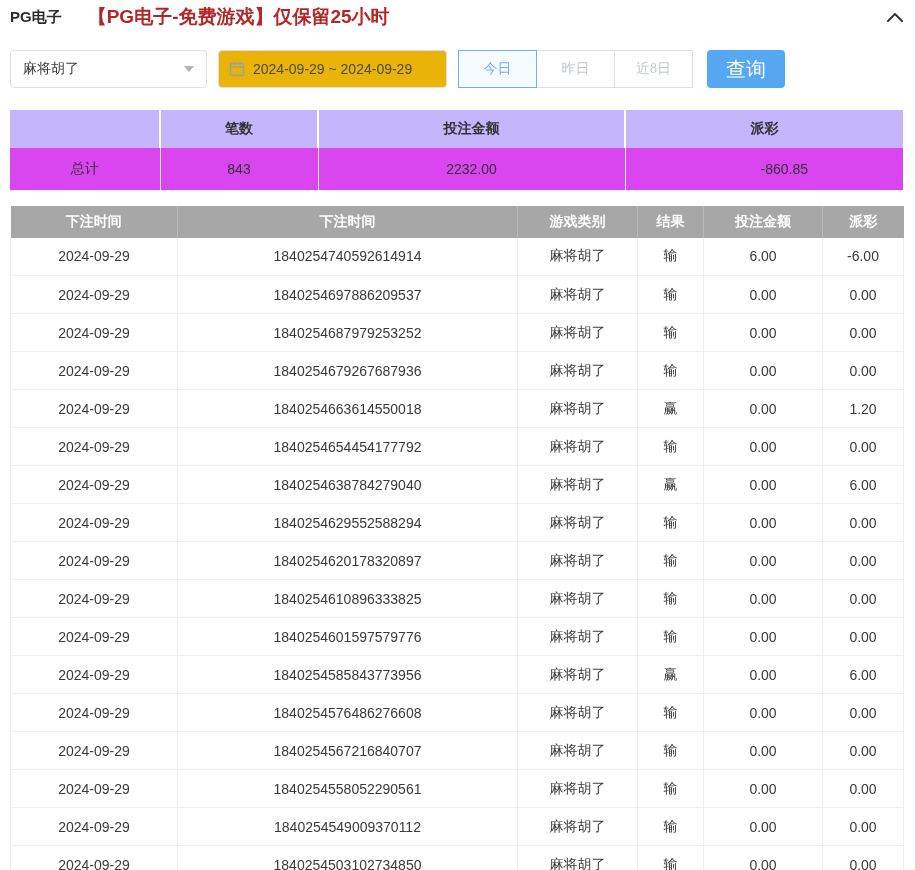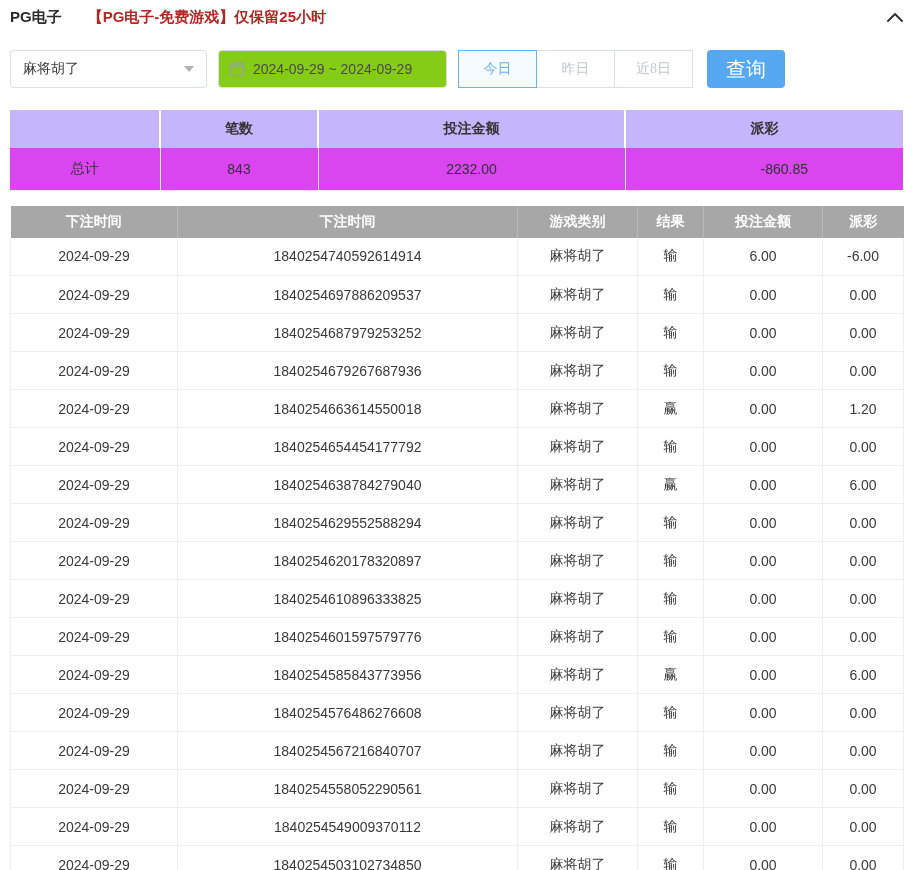--- a/index.html
+++ b/index.html
@@ -11,21 +11,21 @@
     color: #333;
   }
   .page { padding: 0 10px; }
 
   
   .top-header {
     display: flex; align-items: center;
     padding-top: 0; height: 34px;
   }
   .top-title { font-size: 15px; font-weight: bold; color: #2b2b2b; }
-  .top-notice { font-size: 15px; font-weight: bold; color: #b42626; margin-left: 26px; }
+  .top-notice { font-size: 19px; font-weight: bold; color: #b42626; margin-left: 26px; }
   .collapse-btn { margin-left: auto; cursor: pointer; display: flex; align-items: center; }
 
   
   .filters { display: flex; align-items: center; margin-top: 16px; }
   .select-box {
     width: 197px; height: 38px;
     border: 1px solid #dcdfe6; border-radius: 4px;
     display: flex; align-items: center; justify-content: space-between;
     padding: 0 12px; font-size: 14px; color: #3a3a3a;
     cursor: pointer; background: #fff;
@@ -34,21 +34,21 @@
     width: 0; height: 0;
     border-left: 5px solid transparent;
     border-right: 5px solid transparent;
     border-top: 6px solid #b0b3ba;
   }
   .date-range {
     width: 229px; height: 38px; margin-left: 11px;
     border: 1px solid #dcdfe6; border-radius: 4px;
     display: flex; align-items: center;
     padding: 0 10px; font-size: 14px; color: #4a4a4a;
-    cursor: pointer; background: #84cc16;
+    cursor: pointer; background: #eab308;
   }
   .date-range svg { margin-right: 8px; flex: none; }
   .quick-group { display: flex; margin-left: 11px; }
   .quick-btn {
     height: 38px; min-width: 79px;
     background: #fff; border: 1px solid #dcdfe6;
     font-size: 14px; color: #c3c7ce;
     font-family: Liberation Serif, serif;
     cursor: pointer; margin-left: -1px;
   }

